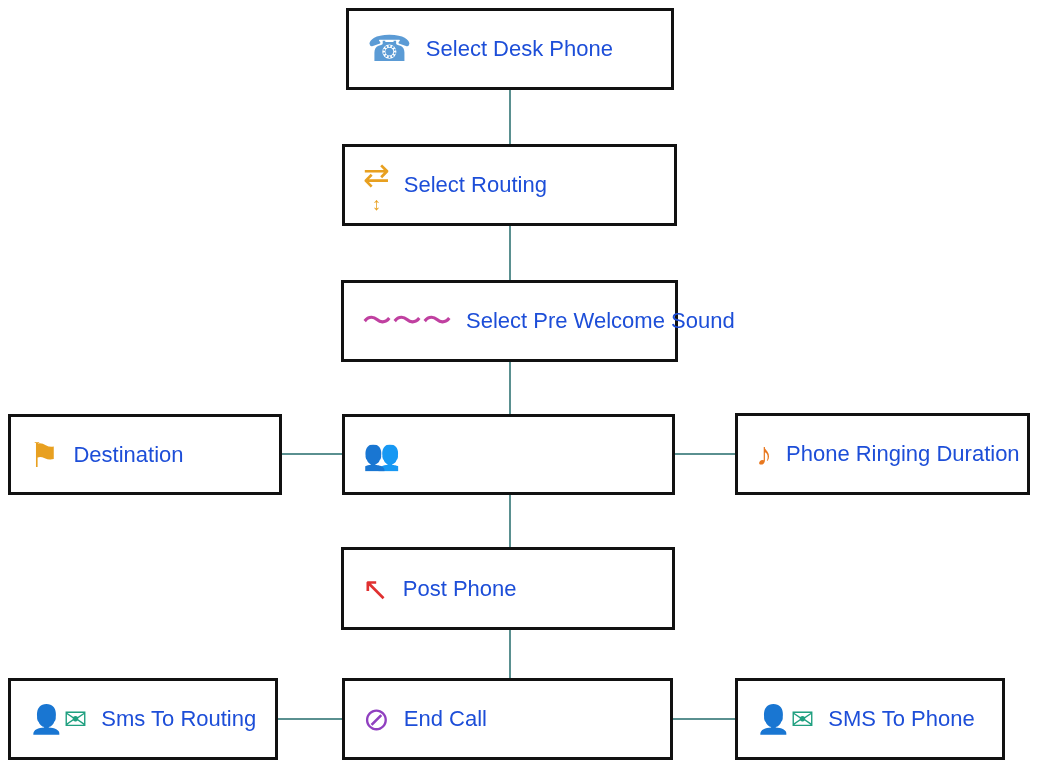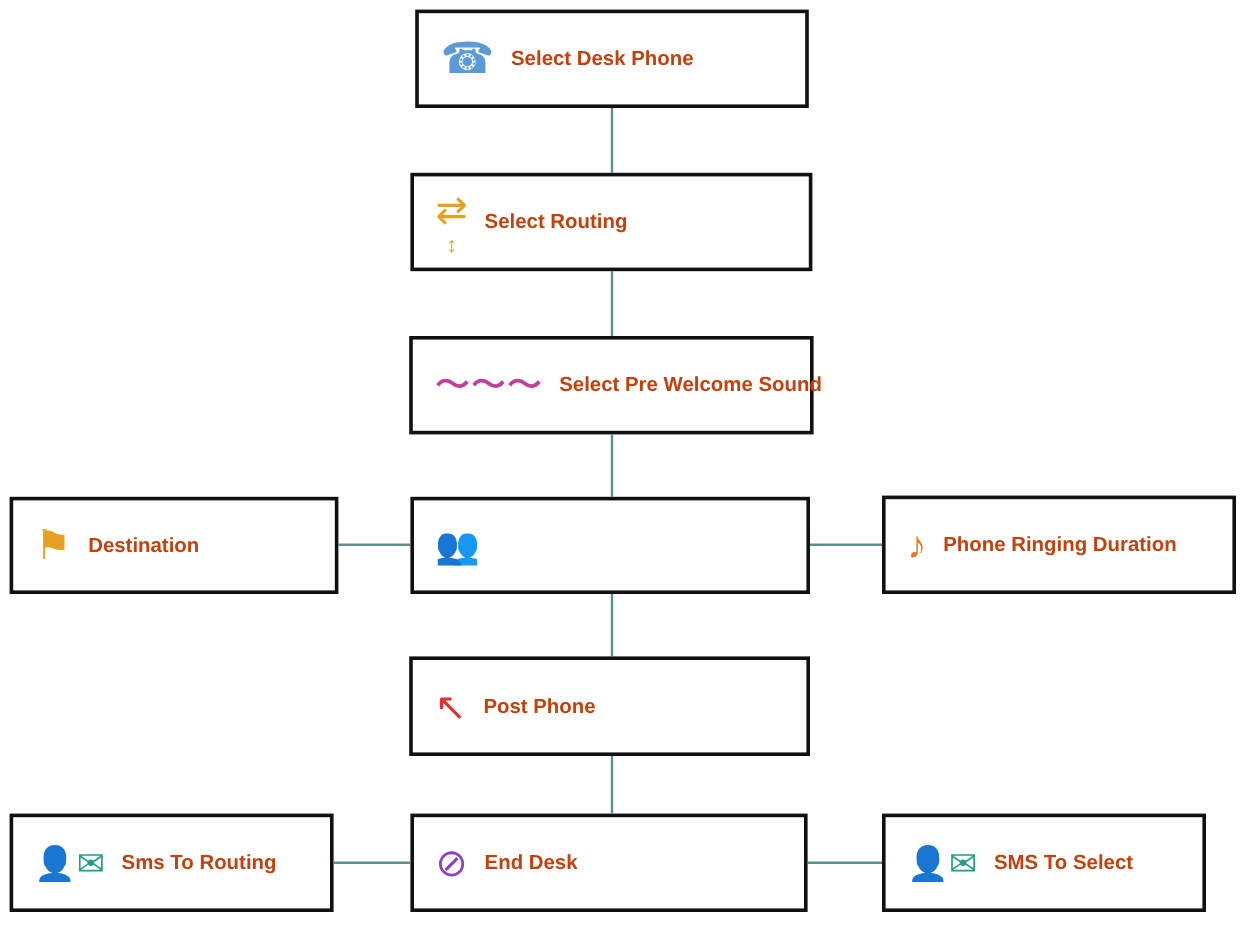--- a/index.html
+++ b/index.html
@@ -23,23 +23,23 @@
       border: 3px solid #111;
       background: #fff;
       display: flex;
       align-items: center;
       padding: 0 18px;
       gap: 14px;
       cursor: pointer;
     }
 
     .node-label {
-      font-size: 17px;
-      font-weight: 700;
-      color: #c2410c;
+      font-size: 22px;
+      font-weight: 400;
+      color: #1d4ed8;
       white-space: nowrap;
     }
 
     .node-icon {
       font-size: 32px;
       flex-shrink: 0;
     }
 
     
     svg.connectors {
@@ -110,21 +110,21 @@
     <span class="node-label">Post Phone</span>
   </div>
 
   <div class="node" style="left:8px; top:678px; width:270px; height:82px;">
     <span class="node-icon" style="color:#20a080; font-size:28px;">👤✉</span>
     <span class="node-label">Sms To Routing</span>
   </div>
 
   <div class="node" style="left:342px; top:678px; width:331px; height:82px;">
     <span class="node-icon" style="color:#9040c0; font-size:32px;">⊘</span>
-    <span class="node-label">End Desk</span>
+    <span class="node-label">End Call</span>
   </div>
 
   <div class="node" style="left:735px; top:678px; width:270px; height:82px;">
     <span class="node-icon" style="color:#20a080; font-size:28px;">👤✉</span>
-    <span class="node-label">SMS To Select</span>
+    <span class="node-label">SMS To Phone</span>
   </div>
 
 </div>
 
 </body></html>

